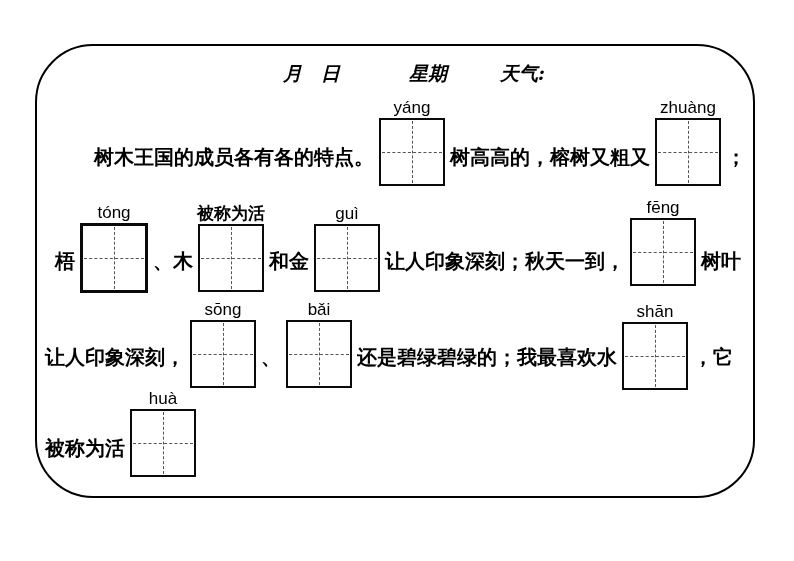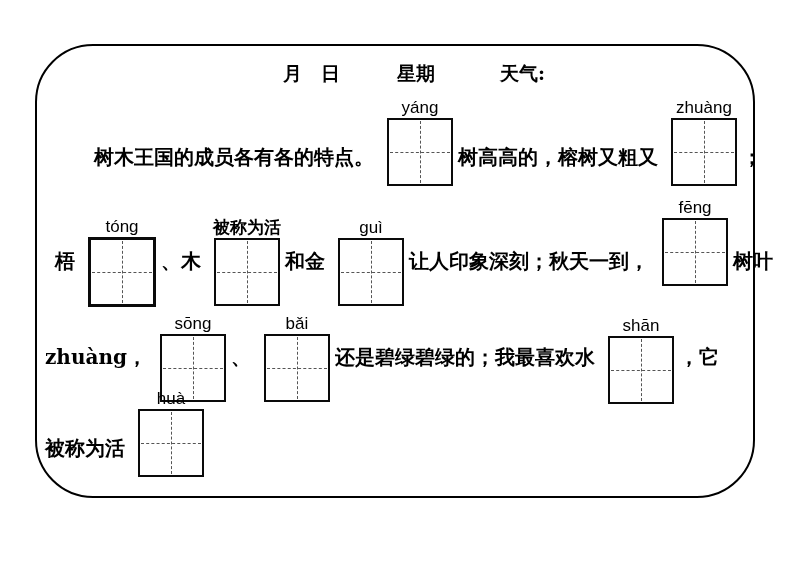--- a/index.html
+++ b/index.html
@@ -8,39 +8,39 @@
     background:#ffffff;color:#000;
     font-family:"DejaVu Sans",sans-serif;
   }
   .frame{
     position:absolute;left:35px;top:44px;width:716px;height:450px;
     border:2px solid #000;border-radius:58px;background:#fff;
   }
   .hd{
     position:absolute;top:62px;
     font-family:"DejaVu Serif",serif;font-weight:bold;font-size:19px;
-    white-space:nowrap;line-height:22px;
+    white-space:nowrap;line-height:22px;font-style:italic;
   }
   .hd1{left:283px}
-  .hd2{left:397px}
+  .hd2{left:409px}
   .hd3{left:500px}
   .line{
     position:absolute;display:flex;align-items:center;gap:5px;height:68px;
   }
   .l1{left:94px;top:118px;}
   .l2{left:55px;top:222px;}
   .l3{left:45px;top:318px;}
   .l4{left:45px;top:409px;}
   .cn{
     font-family:"DejaVu Serif",serif;font-weight:bold;font-size:20px;
     line-height:24px;white-space:nowrap;flex:0 0 auto;margin-top:10px;
   }
-  .boxwrap{position:relative;flex:0 0 auto;margin-left:8px;}
-  .down6{top:16px}
-  .down2{top:18px}
+  .boxwrap{position:relative;flex:0 0 auto;}
+  .down6{top:2px}
+  .down2{top:4px}
   .up4{top:-4px}
   .pinyin{
     position:absolute;bottom:100%;left:50%;transform:translateX(-50%);
     margin-bottom:1px;
     font-family:"Liberation Sans",sans-serif;font-size:17px;line-height:1.05;
     white-space:nowrap;
   }
   .pinyin.bold{font-weight:bold;}
   .tianzige{
     position:relative;width:62px;height:64px;border:2px solid #0a0a0a;background:#fff;
@@ -96,21 +96,21 @@
   </div>
   <span class="cn">让人印象深刻；秋天一到，</span>
   <div class="boxwrap up4">
     <span class="pinyin">fēng</span>
     <div class="tianzige"></div>
   </div>
   <span class="cn">树叶</span>
 </div>
 
 <div class="line l3">
-  <span class="cn">zhuàng，</span>
+  <span class="cn">让人印象深刻，</span>
   <div class="boxwrap down6">
     <span class="pinyin">sōng</span>
     <div class="tianzige"></div>
   </div>
   <span class="cn">、</span>
   <div class="boxwrap down6">
     <span class="pinyin">bǎi</span>
     <div class="tianzige"></div>
   </div>
   <span class="cn">还是碧绿碧绿的；我最喜欢水</span>

